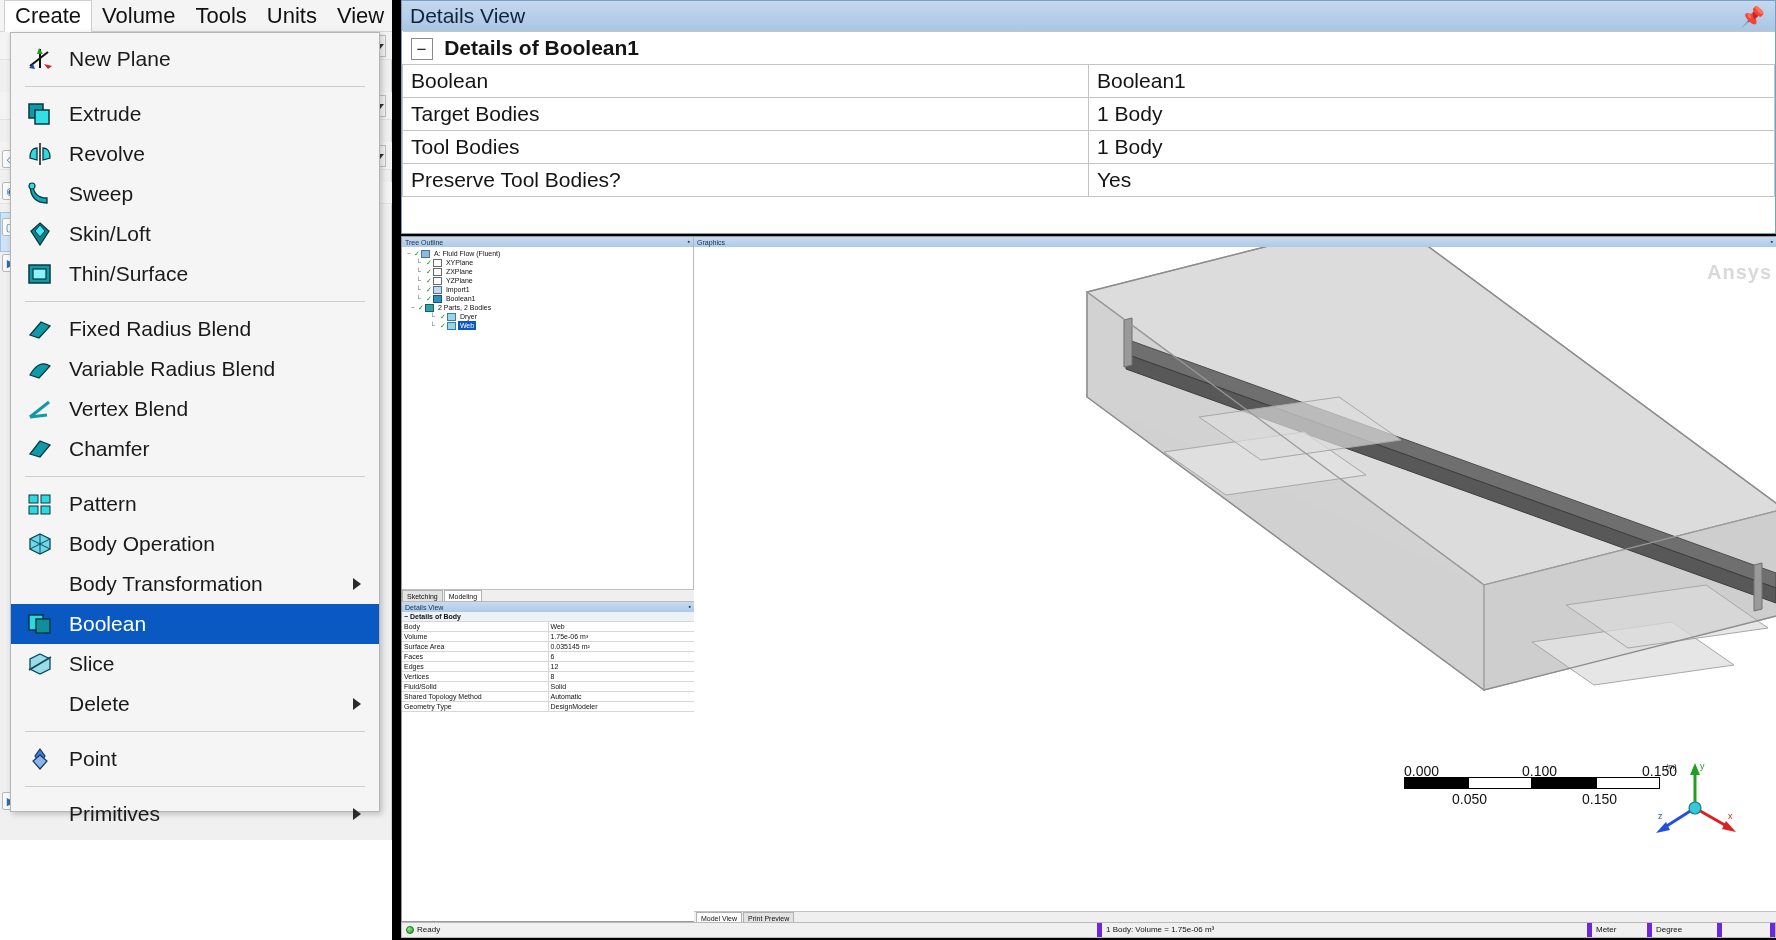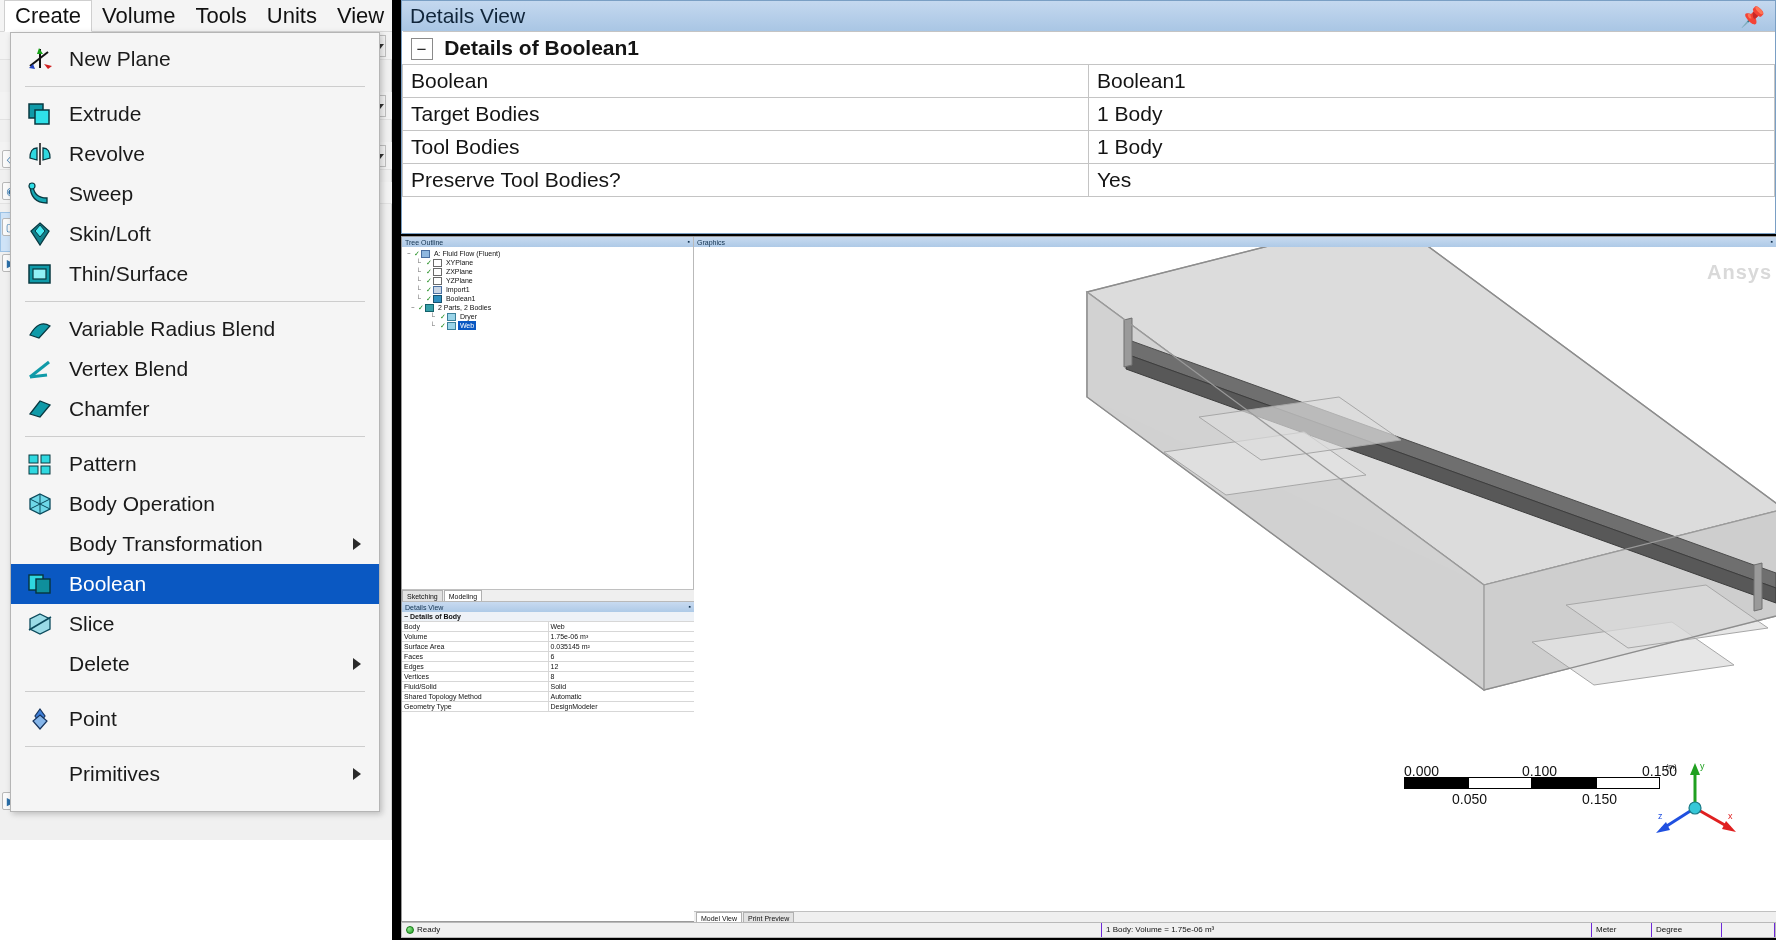--- a/index.html
+++ b/index.html
@@ -206,21 +206,21 @@
   }
   
   #triad { position:absolute; right:36px; bottom:68px; width:90px; height:90px; }
 
   
   #statusbar {
     position:absolute; left:9px; top:922px; width:1375px; height:16px;
     background:#f0f0f0; border:1px solid #b9b9b9;
     display:flex; align-items:center; font-size:8px; color:#111;
   }
-  .sb-cell { border-right:1px solid #6d28d9; height:14px; line-height:14px; padding:0 4px; }
+  .sb-cell { border-right:5px solid #6d28d9; height:14px; line-height:14px; padding:0 4px; }
   #sb-ready { display:flex; align-items:center; gap:3px; width:700px; }
   .green-dot {
     width:8px;height:8px;border-radius:50%;
     background:radial-gradient(circle at 30% 30%, #8ee58e, #1f9e1f);
     border:1px solid #157a15;
   }
 </style>
 </head>
 <body>
 
@@ -315,20 +315,28 @@
       <span class="mi-icon">
         <svg width="26" height="24" viewBox="0 0 26 24">
           <rect x="2" y="3" width="21" height="18" fill="#0f9aa8" stroke="#083840" stroke-width="1.5"></rect>
           <rect x="6" y="7" width="13" height="10" fill="#8ff0f6" stroke="#083840" stroke-width="1.2"></rect>
         </svg>
       </span>
       <span class="mi-label">Thin/Surface</span>
     </div>
     <div class="mi-sep"></div>
 
+    <div class="mi">
+      <span class="mi-icon">
+        <svg width="26" height="24" viewBox="0 0 26 24">
+          <path d="M3 18 L14 5 L23 9 L12 21 Z" fill="#0f9aa8" stroke="#083840" stroke-width="1.3"></path>
+        </svg>
+      </span>
+      <span class="mi-label">Fixed Radius Blend</span>
+    </div>
 
     <div class="mi">
       <span class="mi-icon">
         <svg width="26" height="24" viewBox="0 0 26 24">
           <path d="M3 18 Q12 2 23 9 L12 21 Z" fill="#0f9aa8" stroke="#083840" stroke-width="1.3"></path>
         </svg>
       </span>
       <span class="mi-label">Variable Radius Blend</span>
     </div>
 

